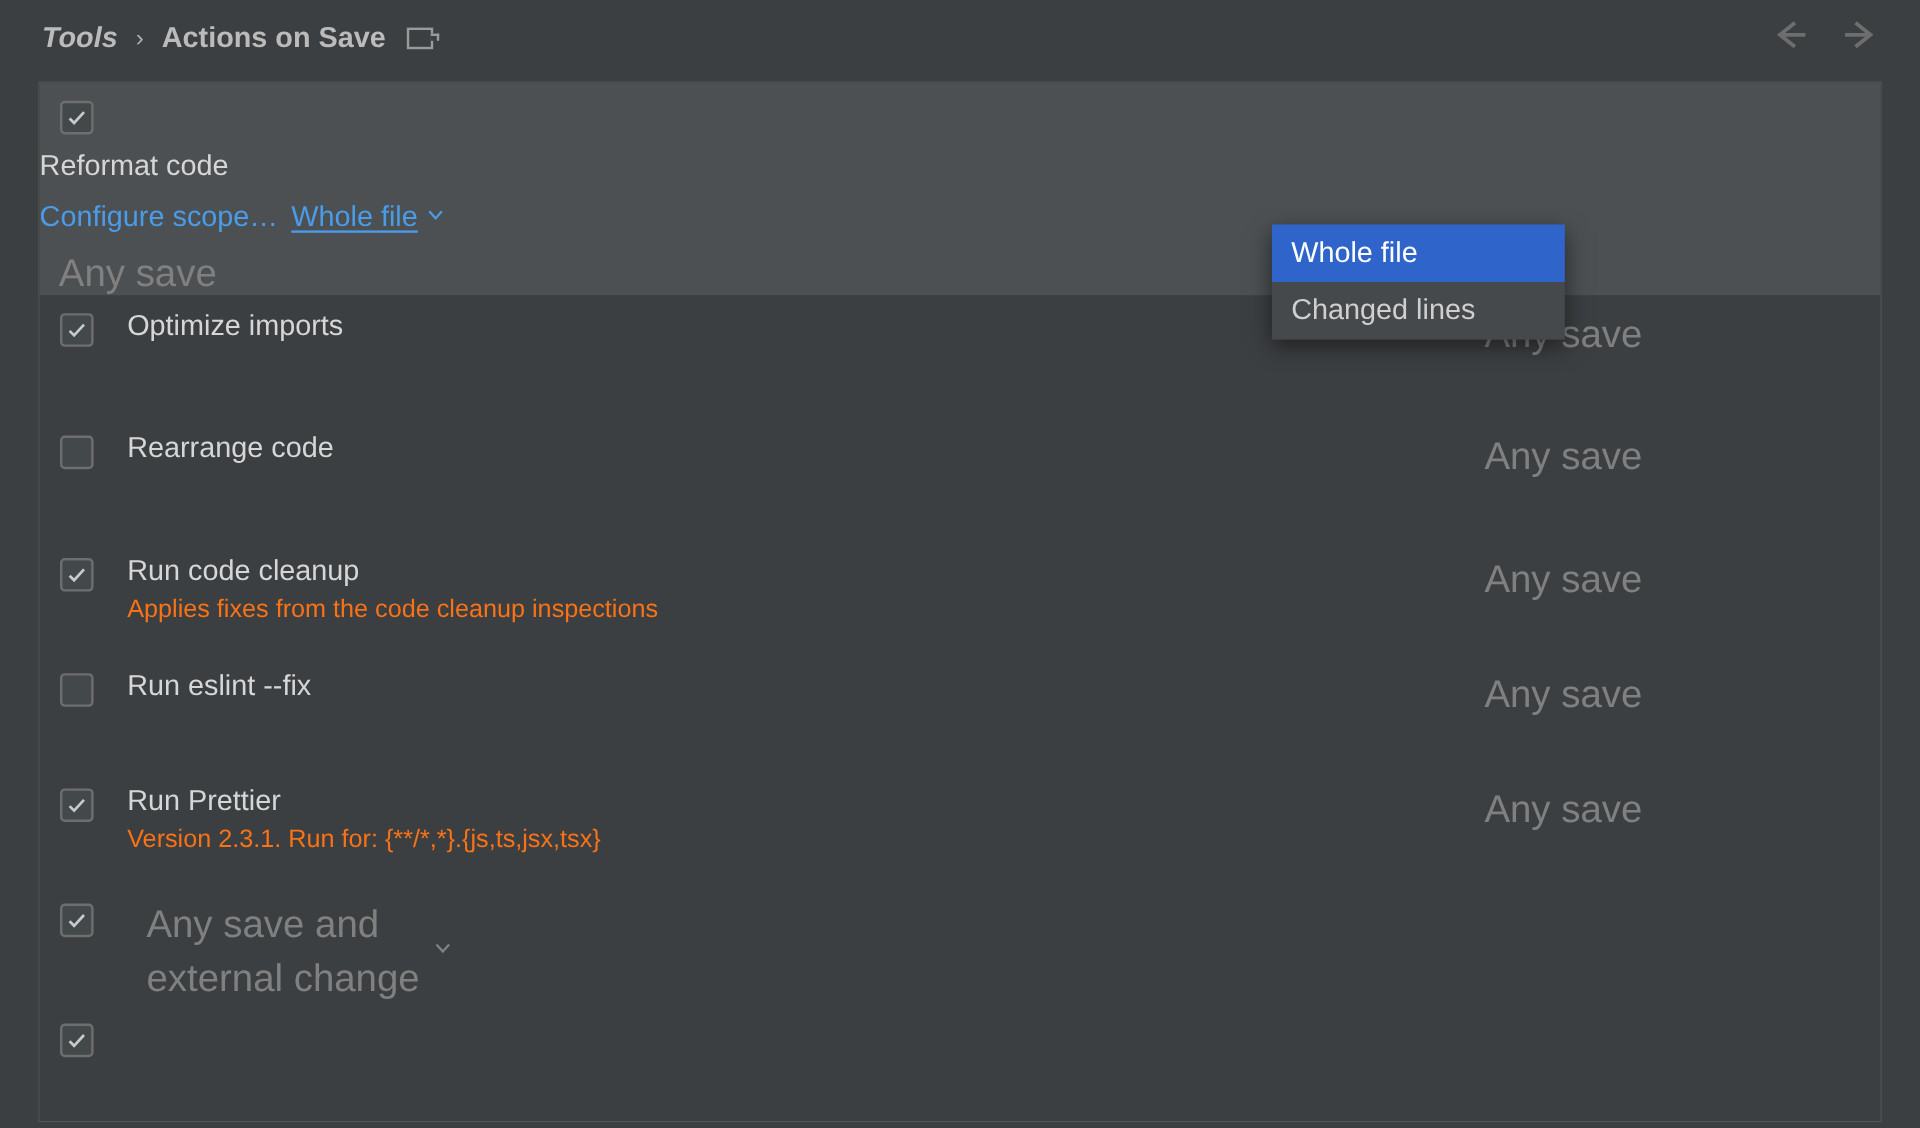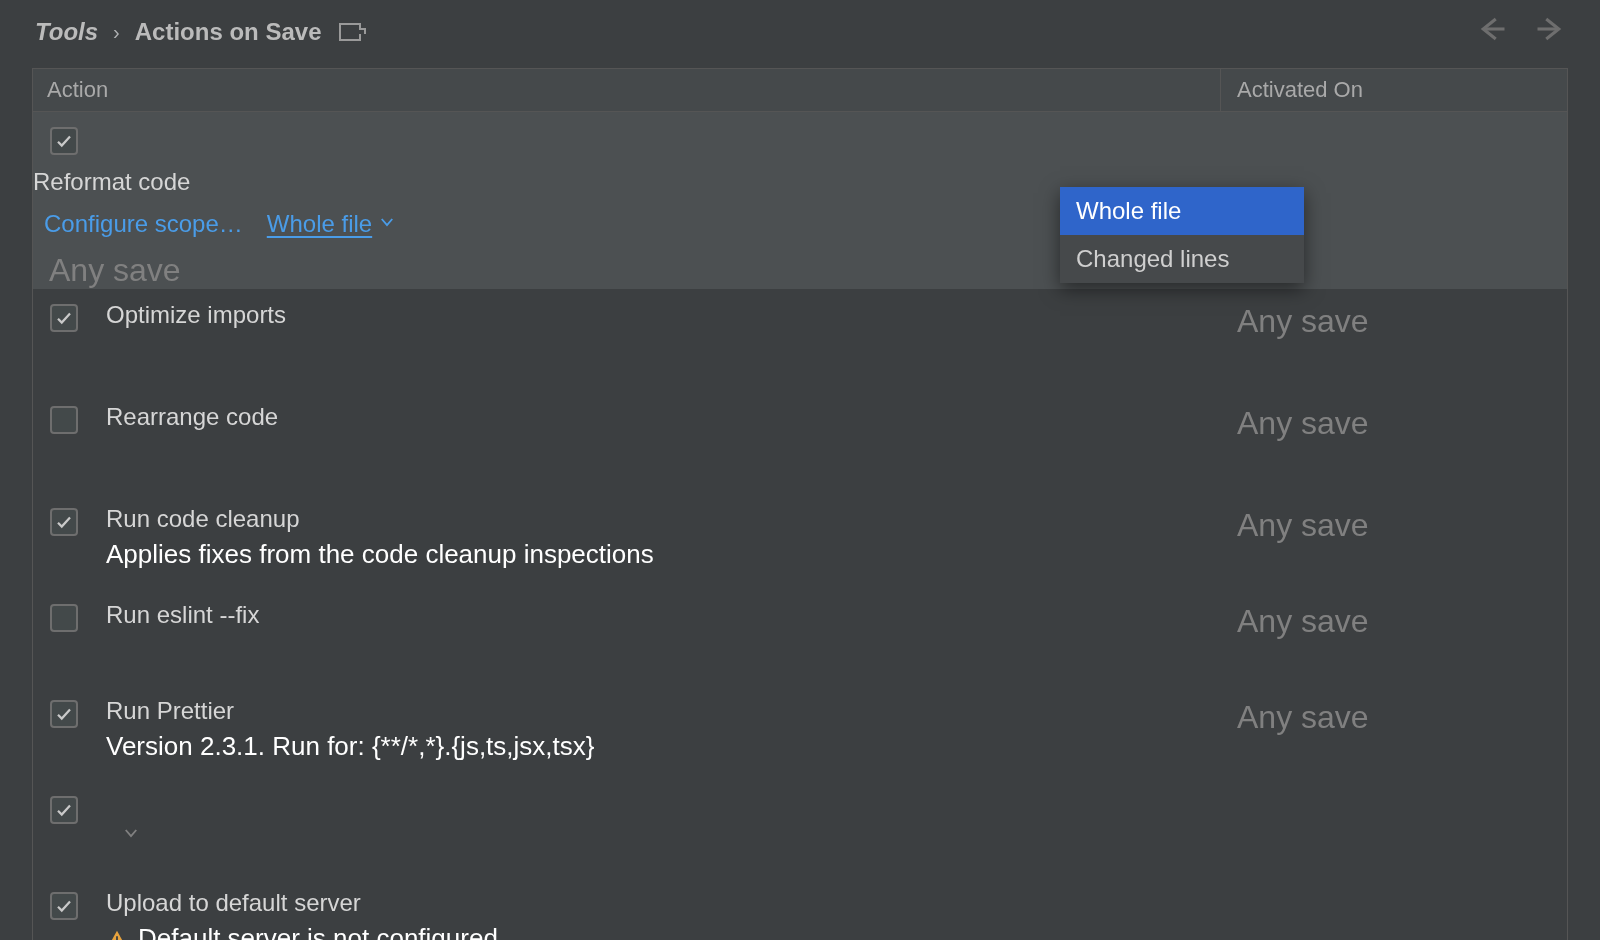--- a/index.html
+++ b/index.html
@@ -133,41 +133,40 @@
   .col-main {
     flex: 1;
     padding-top: 12px;
     padding-right: 20px;
   }
   .action-label {
     color: #D6D6D6;
     font-size: 24px;
   }
   .action-sub {
-    color: #ffffff;
-    font-size: 26px;
+    color: #f97316;
+    font-size: 21px;
     margin-top: 6px;
   }
   .action-sub.warn {
     display: flex;
     align-items: center;
     gap: 10px;
   }
   .warn-icon svg {
     width: 22px;
     height: 22px;
     display: block;
   }
   .col-right {
     display: flex;
     align-items: center;
-    gap: 24px;
+    gap: 11px;
     padding-top: 14px;
     padding-right: 24px;
-    margin-left: 11px;
   }
   .link {
     color: #4A9CE8;
     font-size: 24px;
     cursor: pointer;
   }
   .link.under {
     text-decoration: underline;
     text-underline-offset: 4px;
   }
@@ -247,24 +246,20 @@
   </span>
   <span class="nav-arrow">
     <svg viewBox="0 0 24 24">
         <path d="M9 4 L19 12 L9 20"></path>
         <path d="M19 12 H2"></path>
       </svg>
   </span>
 </div>
 
 <div class="table-wrap">
-  <div class="thead">
-    <div class="col-action-h">Action</div>
-    <div class="col-activated-h">Activated On</div>
-  </div>
 
   <div class="tbody">
 
     <div class="row highlight tall">
       <div class="col-check">
         <span class="checkbox checked">
           <svg viewBox="0 0 24 24">
               <path d="M4 13 L9 18 L20 6"></path>
             </svg>
         </span>
@@ -364,48 +359,36 @@
 
     <div class="row">
       <div class="col-check">
         <span class="checkbox checked">
           <svg viewBox="0 0 24 24">
               <path d="M4 13 L9 18 L20 6"></path>
             </svg>
         </span>
       </div>
       <div class="col-activated twoline">
+        <span style="max-width:230px">Any save and external change</span>
         <span class="chev chev-box">
           <svg viewBox="0 0 24 24">
               <path d="M5 8 L12 16 L19 8"></path>
             </svg>
         </span>
       </div>
     </div>
 
     <div class="row">
       <div class="col-check">
         <span class="checkbox checked">
           <svg viewBox="0 0 24 24">
               <path d="M4 13 L9 18 L20 6"></path>
             </svg>
         </span>
-      </div>
-      <div class="col-main">
-        <div class="action-label">Upload to default server</div>
-        <div class="action-sub warn">
-          <span class="warn-icon">
-            <svg viewBox="0 0 24 24">
-                <path d="M12 3 L22 21 L2 21 Z" fill="#E8A33D"></path>
-                <rect x="11" y="9" width="2" height="6" fill="#3C3F41"></rect>
-                <rect x="11" y="17" width="2" height="2" fill="#3C3F41"></rect>
-              </svg>
-          </span>
-          <span>Default server is not configured</span>
-        </div>
       </div>
     </div>
 
   </div>
 </div>
 
 <div class="dropdown">
   <div class="dropdown-item selected">Whole file</div>
   <div class="dropdown-item">Changed lines</div>
 </div>

